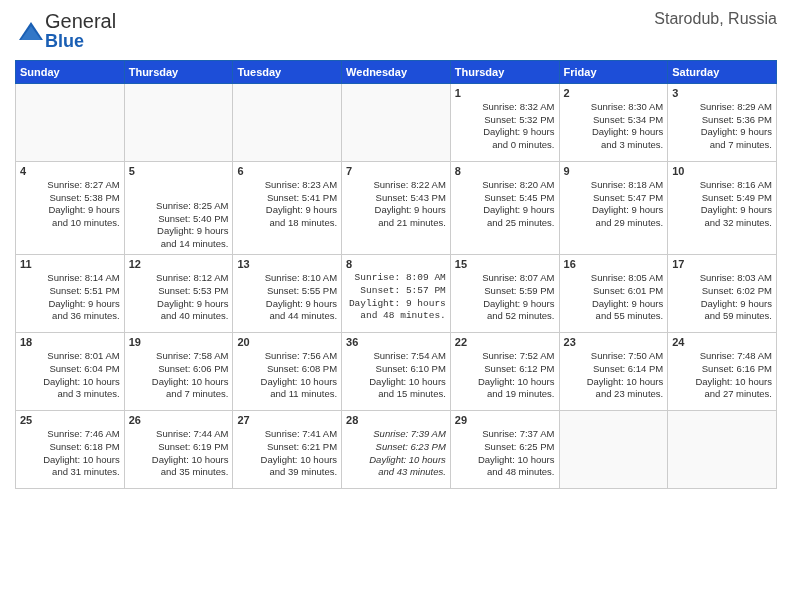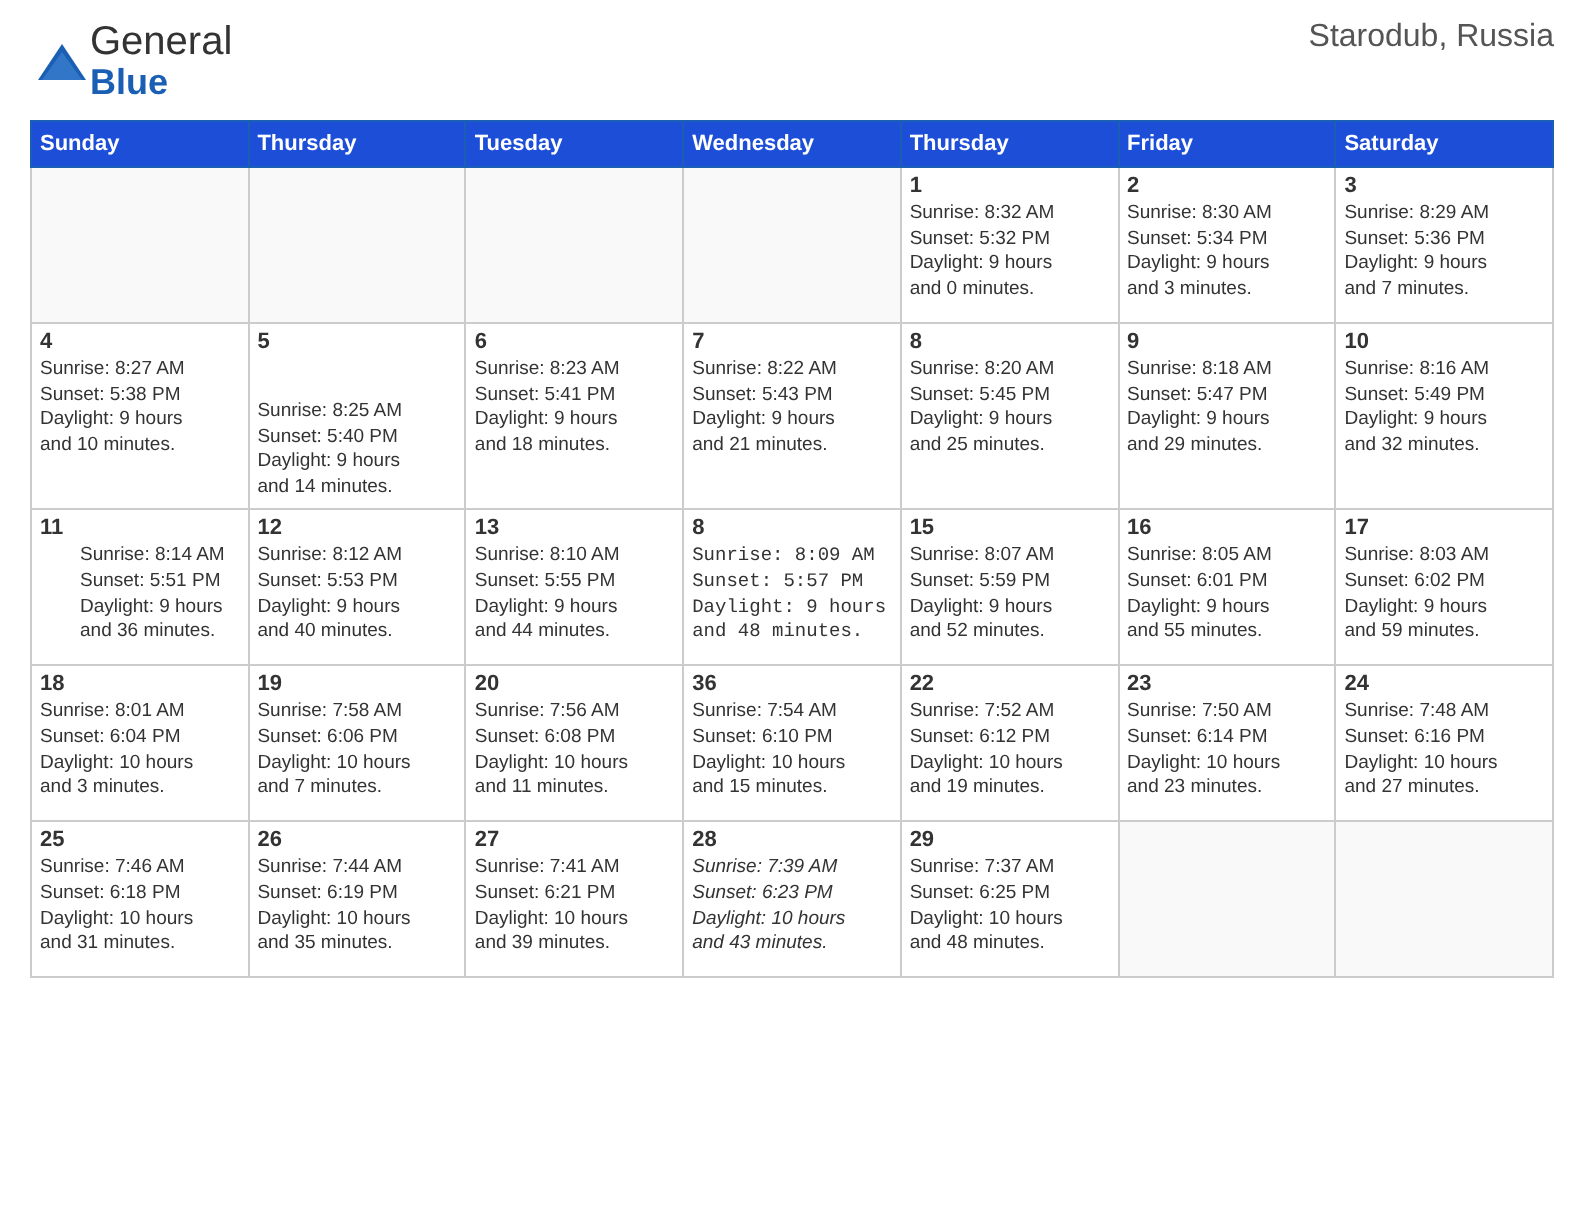--- a/index.html
+++ b/index.html
@@ -67,20 +67,21 @@
       font-size: 11px;
       font-weight: bold;
       color: #333;
       display: block;
       margin-bottom: 2px;
     }
     .day-info {
       color: #333;
       font-size: 9.5px;
       line-height: 1.35;
+      text-align: right;
     }
     .empty-cell {
       background: #f9f9f9;
     }
   </style>
 </head>
 <body>
 
 <div class="page">
   <div class="header">

